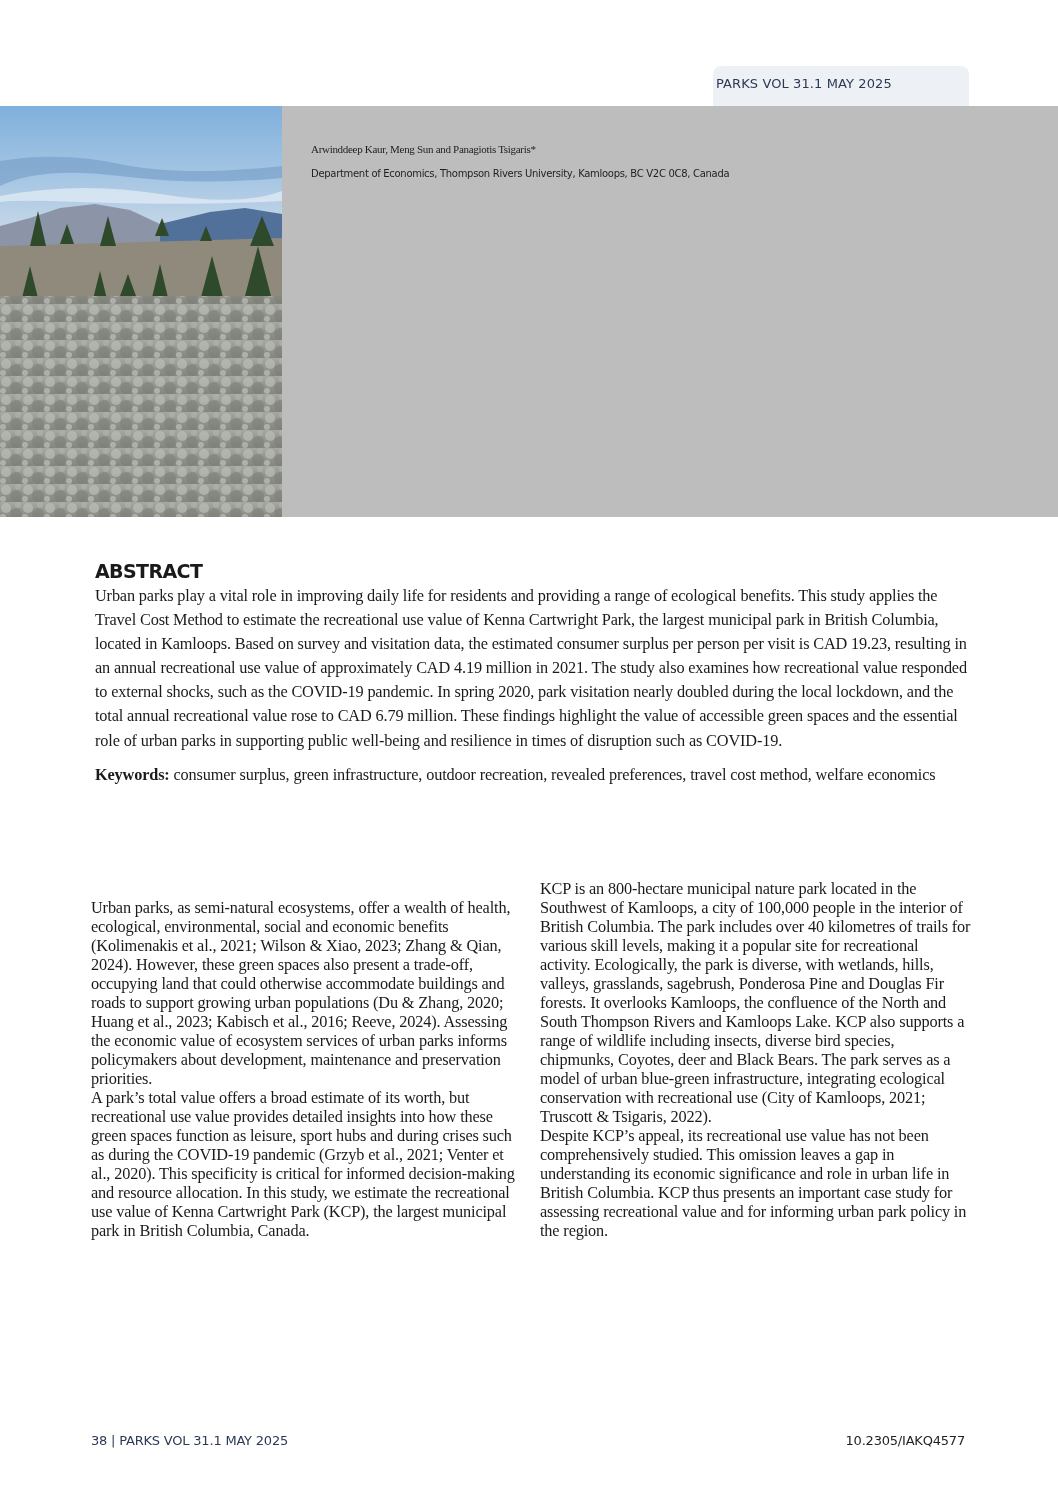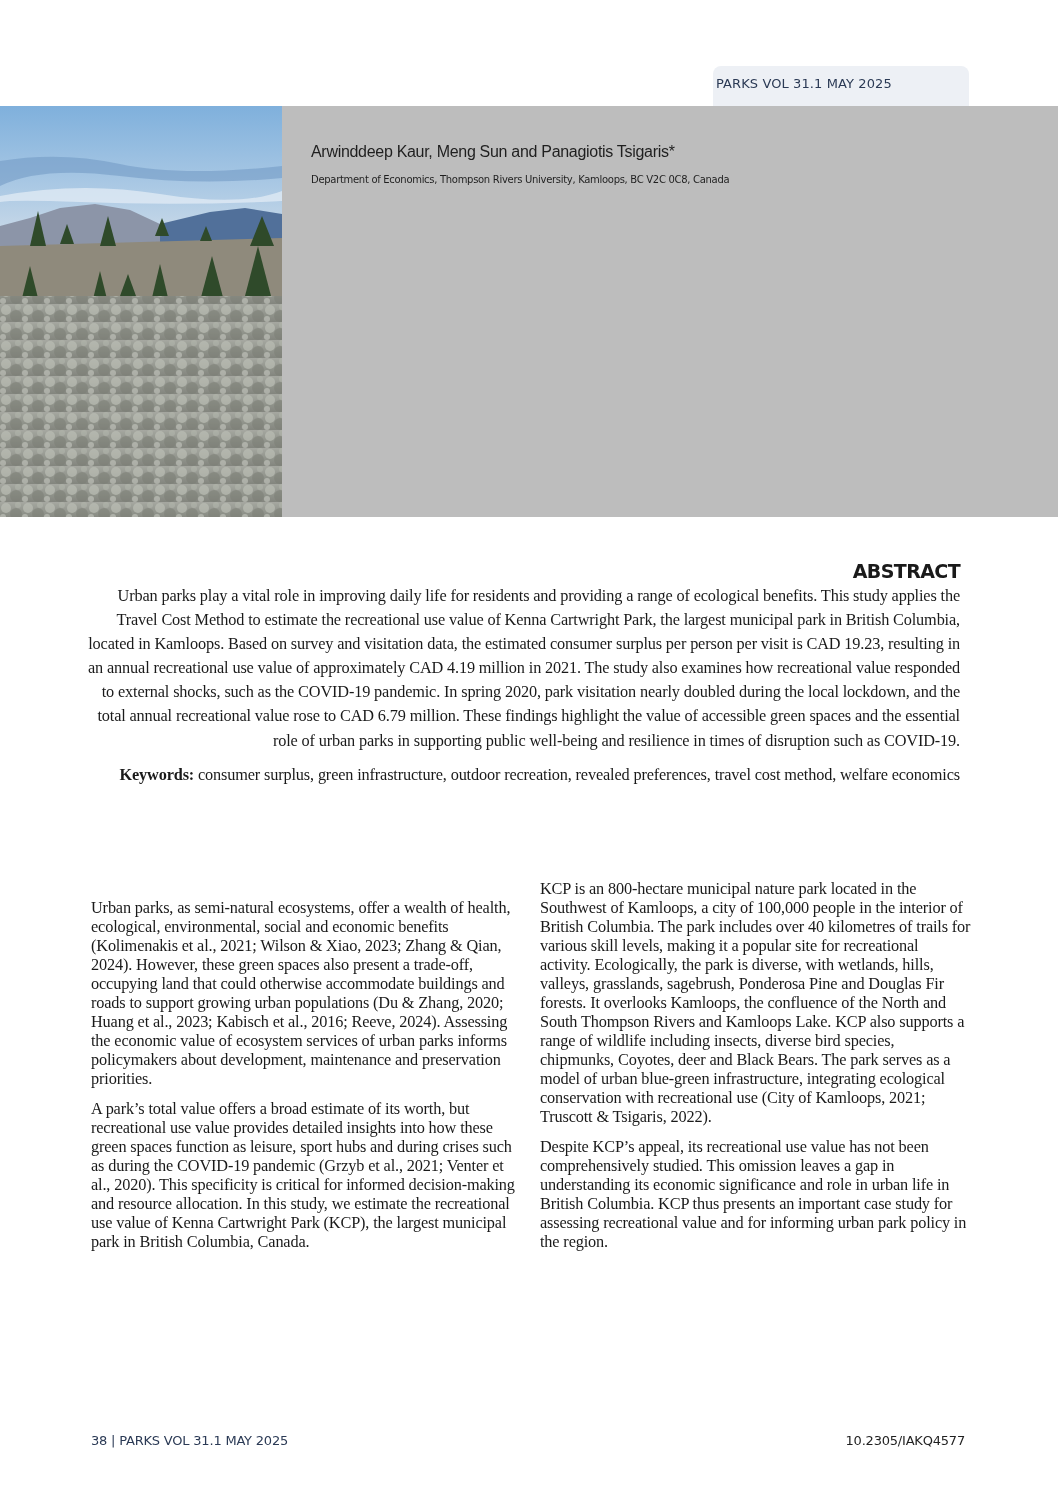--- a/index.html
+++ b/index.html
@@ -20,49 +20,49 @@
       background: #8a8f88;
     }
     .hero-photo svg { display: block; }
 
     .hero-text { position: absolute; left: 311px; top: 18px; width: 700px; }
     .title {
       font-family: "DejaVu Sans", sans-serif; font-weight: normal;
       font-size: 25px; line-height: 37px; color: #ffffff; letter-spacing: -0.3px;
     }
     .authors {
-      margin-top: 19px; font-family: Liberation Sans, sans-serif; font-size: 16px;
+      margin-top: 19px; font-family: Liberation Serif, serif; font-size: 11px;
       color: #1f1f1f; letter-spacing: -0.3px;
     }
     .corr {
       margin-top: 12px; font-family: "DejaVu Sans", sans-serif; font-size: 13.5px; color: #1f1f1f;
       letter-spacing: -0.2px;
     }
     .corr a { color: #555555; text-decoration: underline; }
     .affil {
       margin-top: 13px; font-family: "DejaVu Sans", sans-serif; font-size: 10px; color: #1f1f1f;
       letter-spacing: -0.3px;
     }
 
     .section-heading {
       font-family: "DejaVu Sans", sans-serif; font-weight: bold; font-size: 19px;
       color: #1a1a1a; letter-spacing: -0.6px;
     }
 
-    .abstract { position: absolute; left: 80px; top: 560px; width: 880px; text-align: right; }
+    .abstract { position: absolute; left: 95px; top: 560px; width: 880px; }
     .abstract p { font-size: 16.3px; line-height: 24.1px; margin-top: 2px; letter-spacing: -0.15px; }
     .abstract .kw { margin-top: 10px; }
     .abstract .kw b { font-weight: bold; }
 
     .col { position: absolute; top: 878px; width: 430px; }
     .col-left { left: 91px; }
     .col-right { left: 540px; top: 879px; width: 432px; }
     .col p { font-size: 16.3px; line-height: 19px; letter-spacing: -0.15px; }
     .col-left p.first { margin-top: 20px; }
-    .col p + p { margin-top: 11px; }
+    .col p + p { }
 
     .footer-left {
       position: absolute; left: 91px; top: 1433px; font-family: "DejaVu Sans", sans-serif;
       font-size: 13px; color: #2b3a55; letter-spacing: -0.2px;
     }
     .footer-right {
       position: absolute; right: 93px; top: 1433px; font-family: "DejaVu Sans", sans-serif;
       font-size: 13px; color: #1f1f1f; letter-spacing: -0.2px;
     }
   </style>

